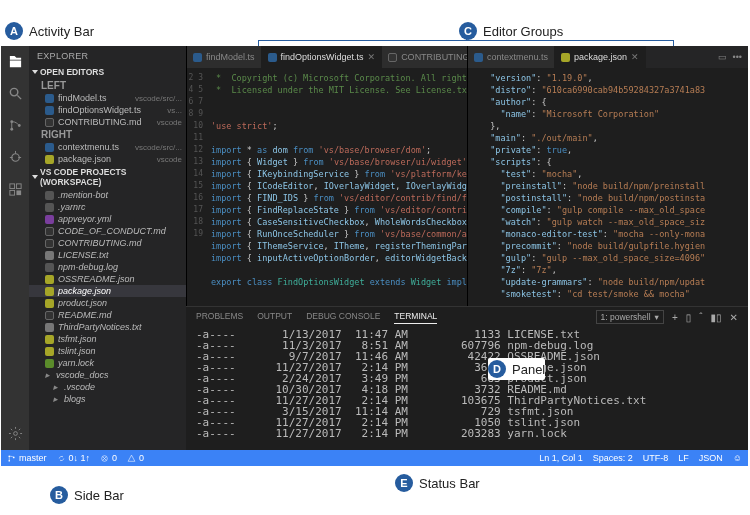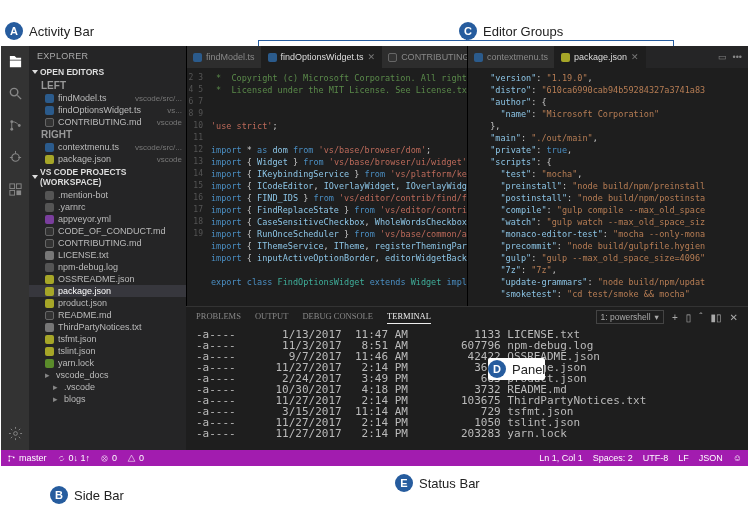--- a/index.html
+++ b/index.html
@@ -57,28 +57,28 @@
   .c-key{color:#4a8ec2;}
   .c-type{color:#3fae9a;}
   .c-id{color:#8cc5e6;margin-top:12px;}
   .c-pkey{color:#8cc5e6;}
   .c-pval{color:#b77d54;}
   .c-true{color:#4a8ec2;}
 
   
   #panel{height:144px;background:#1e1e1e;border-top:1px solid #333;display:flex;flex-direction:column;}
   #panel .ptabs{height:20px;display:flex;align-items:center;gap:14px;padding:0 10px;font-size:8.5px;color:#888;}
-  #panel .ptabs .pt{cursor:pointer;font-family:Liberation Serif, serif;}
+  #panel .ptabs .pt{cursor:pointer;}
   #panel .ptabs .pt.active{color:#eee;border-bottom:1px solid #eee;padding-bottom:2px;}
   #panel .ptabs .actions{margin-left:auto;display:flex;align-items:center;gap:8px;color:#aaa;font-size:10px;}
   #panel .ptabs .dd{font-size:8.5px;border:1px solid #444;padding:1px 4px;display:flex;gap:4px;align-items:center;}
   #panel .term{flex:1;font-family:Consolas,monospace;font-size:11px;line-height:11px;padding:2px 10px;color:#bbb;white-space:pre;overflow:hidden;}
 
   
-  #status{height:16px;background:#a21caf;color:#fff;font-size:9px;display:flex;align-items:center;padding:0 6px;gap:10px;}
+  #status{height:16px;background:#3b82f6;color:#fff;font-size:9px;display:flex;align-items:center;padding:0 6px;gap:10px;}
   #status .sp{flex:1;}
   #status .item{display:flex;align-items:center;gap:3px;}
   #status svg{width:9px;height:9px;}
 
   
   .panel-callout{position:absolute;left:488px;top:358px;background:#fff;border-radius:2px;padding:2px 0;}
 </style>
 </head>
 <body>
 
@@ -185,21 +185,21 @@
           </li>
           <li>
             <span class="fi json"></span>
             <span>package.json</span>
             <span class="hint">vscode</span>
           </li>
         </ul>
       <div class="section">
           <span>VS CODE PROJECTS (WORKSPACE)</span>
         </div>
-      <ul class="tree" id="files" style="flex:1;overflow:hidden;">
+      <ul class="tree" id="files" style="flex:1;overflow:hidden;font-style:italic;">
           <li>
             <span class="fi none"></span>
             <span>.mention-bot</span>
           </li>
           <li>
             <span class="fi none"></span>
             <span>.yarnrc</span>
           </li>
           <li>
             <span class="fi yml"></span>

